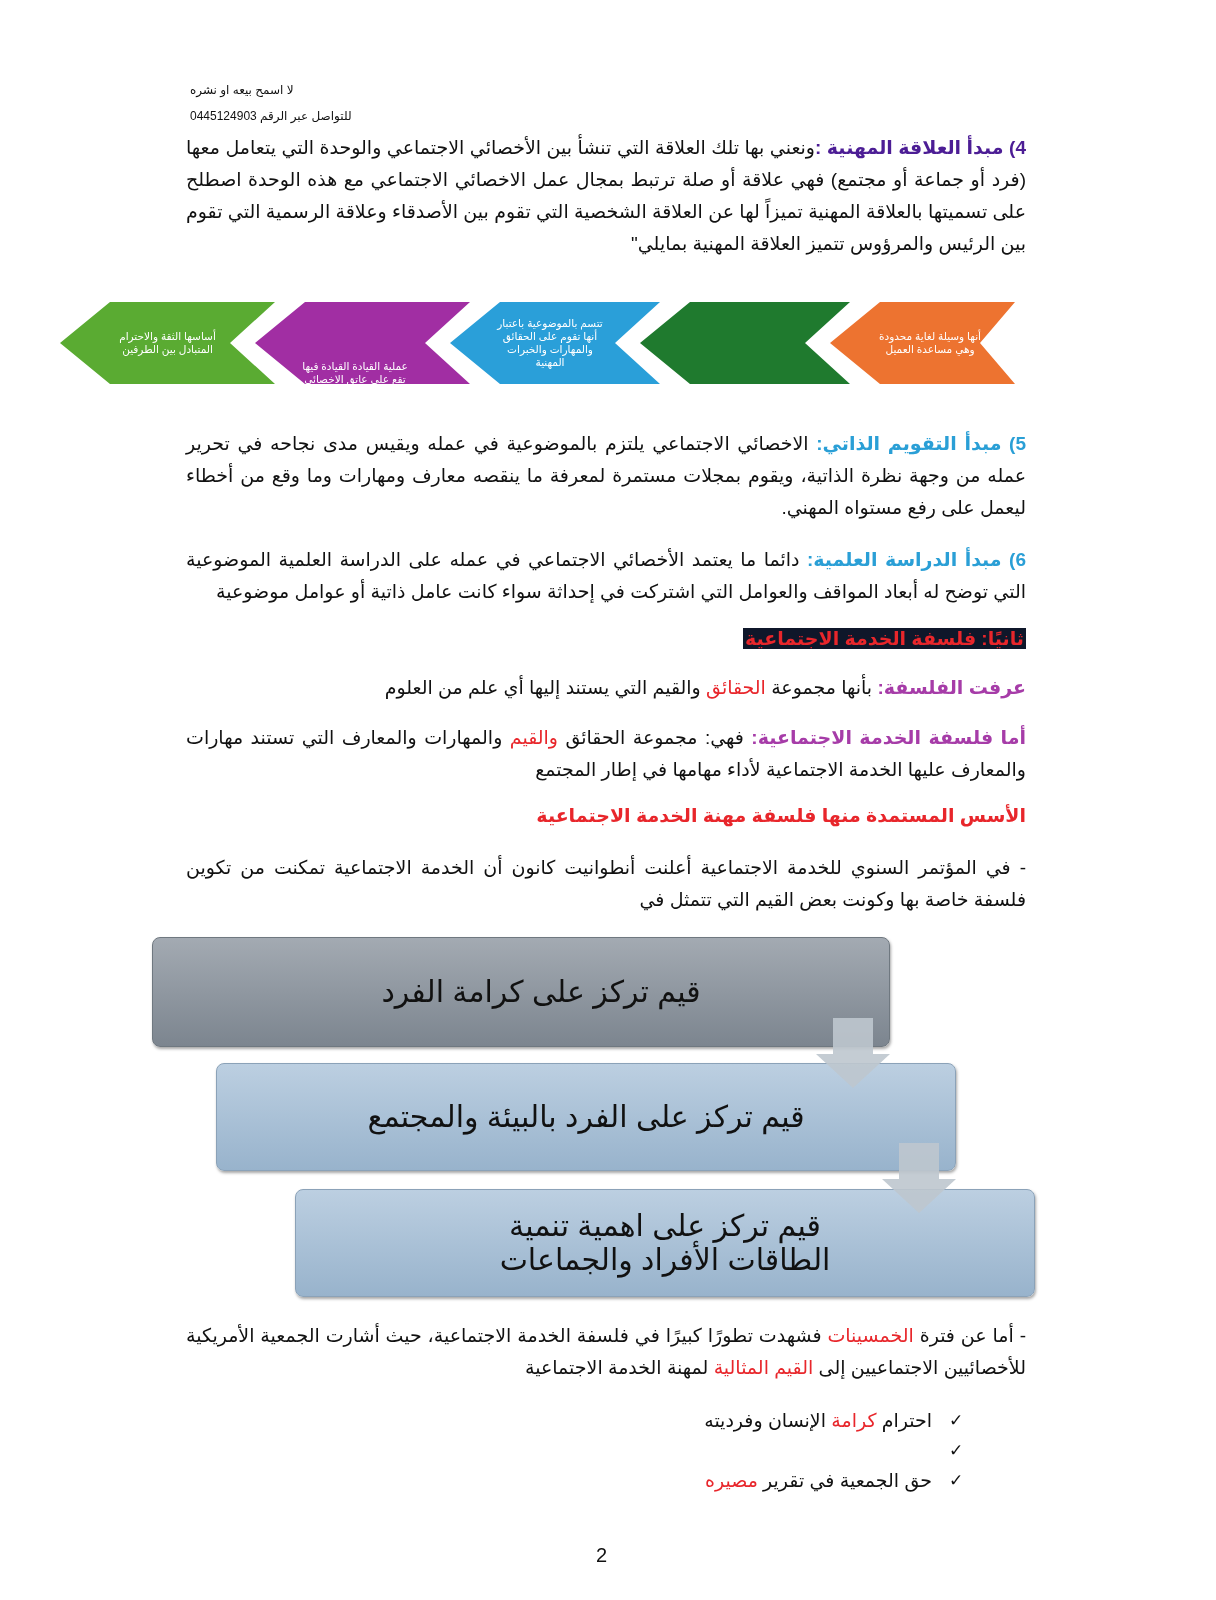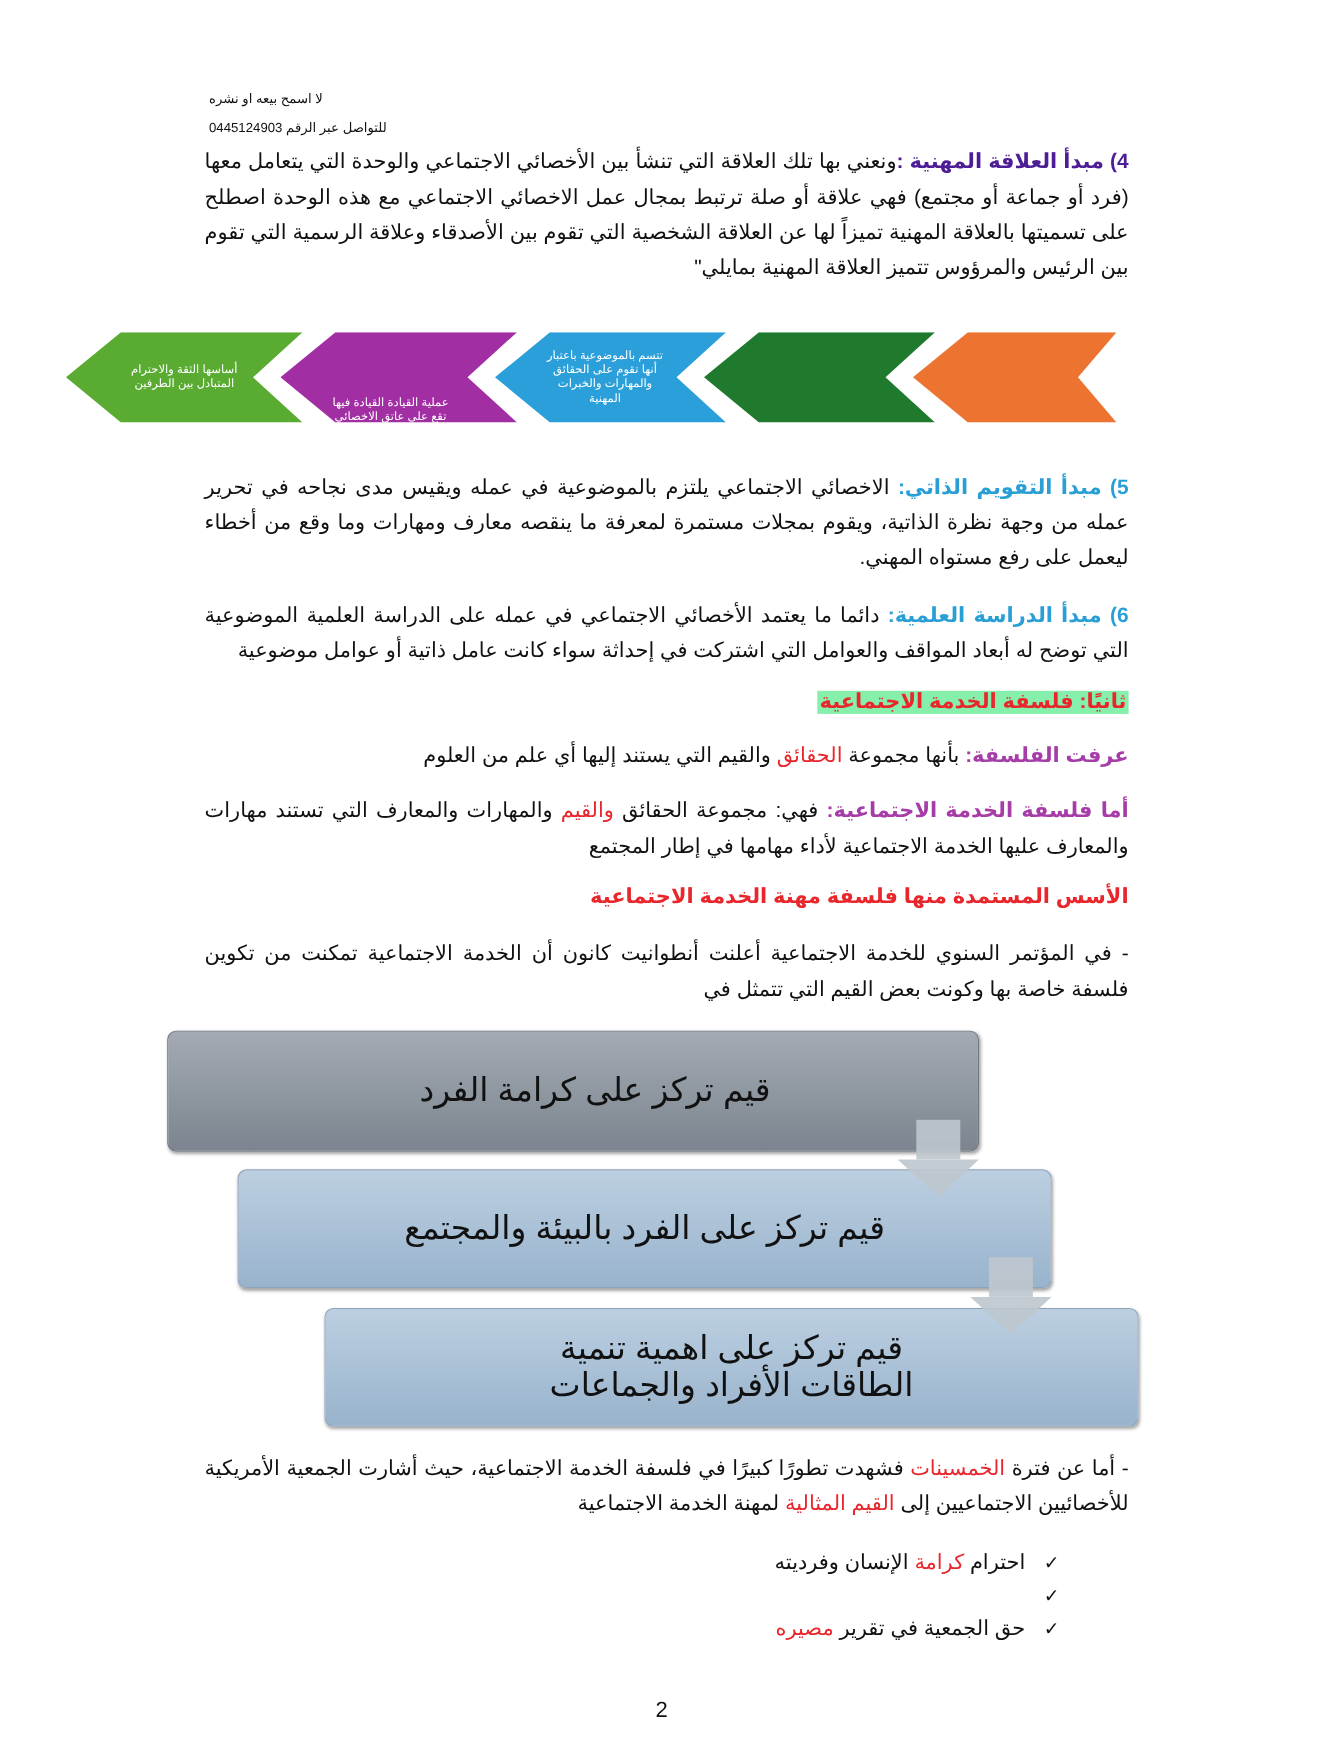--- a/index.html
+++ b/index.html
@@ -12,21 +12,21 @@
 
   .notice { left: 190px; top: 50px; width: 300px; font-size: 12px; line-height: 26px; text-align: left; direction: rtl; margin-top: 27px; }
 
   .para { right: 190px; width: 840px; font-size: 19px; line-height: 32px; text-align: justify; text-align-last: right; direction: rtl; }
 
   .h-blue { color: #4c1d95; font-weight: bold; }
   .h-num  { color: #2a9fd6; font-weight: bold; }
   .h-purple { color: #a63ca8; font-weight: bold; }
   .red { color: #e8262b; }
   .h-red { color: #e8262b; font-weight: bold; }
-  .highlight { background: #86efac; color: #e8262b; font-weight: bold; padding: 0 2px; }
+  .highlight { background: #0f172a; color: #e8262b; font-weight: bold; padding: 0 2px; }
 
   
   .chev-row { left: 60px; top: 302px; width: 955px; height: 82px; }
   .chev {
     position: absolute; top: 0; height: 82px;
     display: flex; align-items: center; justify-content: center;
     color: #fff; font-size: 10.5px; line-height: 13px; text-align: center; direction: rtl;
   }
   .chev span { display: block; width: 110px; }
 
@@ -77,20 +77,23 @@
     <polygon points="820,0 955,0 920,41 955,82 820,82 770,41" fill="#ed7330"></polygon>
 
     <polygon points="630,0 790,0 745,41 790,82 630,82 580,41" fill="#1f7a2e"></polygon>
 
     <polygon points="440,0 600,0 555,41 600,82 440,82 390,41" fill="#2a9fd9"></polygon>
 
     <polygon points="245,0 410,0 365,41 410,82 245,82 195,41" fill="#a12ea3"></polygon>
 
     <polygon points="50,0 215,0 170,41 215,82 50,82 0,41" fill="#5aab32"></polygon>
   </svg>
+  <div class="chev" style="left:800px;width:140px;">
+      <span>أنها وسيلة لغاية محدودة وهي مساعدة العميل</span>
+    </div>
   <div class="chev" style="left:415px;width:150px;">
       <span>تتسم بالموضوعية باعتبار أنها تقوم على الحقائق والمهارات والخبرات المهنية</span>
     </div>
   <div class="chev" style="left:220px;width:150px;margin-top:36px;">
       <span>عملية القيادة القيادة فيها تقع على عاتق الاخصائي الاجتماعي.</span>
     </div>
   <div class="chev" style="left:35px;width:145px;">
       <span>أساسها الثقة والاحترام المتبادل بين الطرفين</span>
     </div>
 </div>

